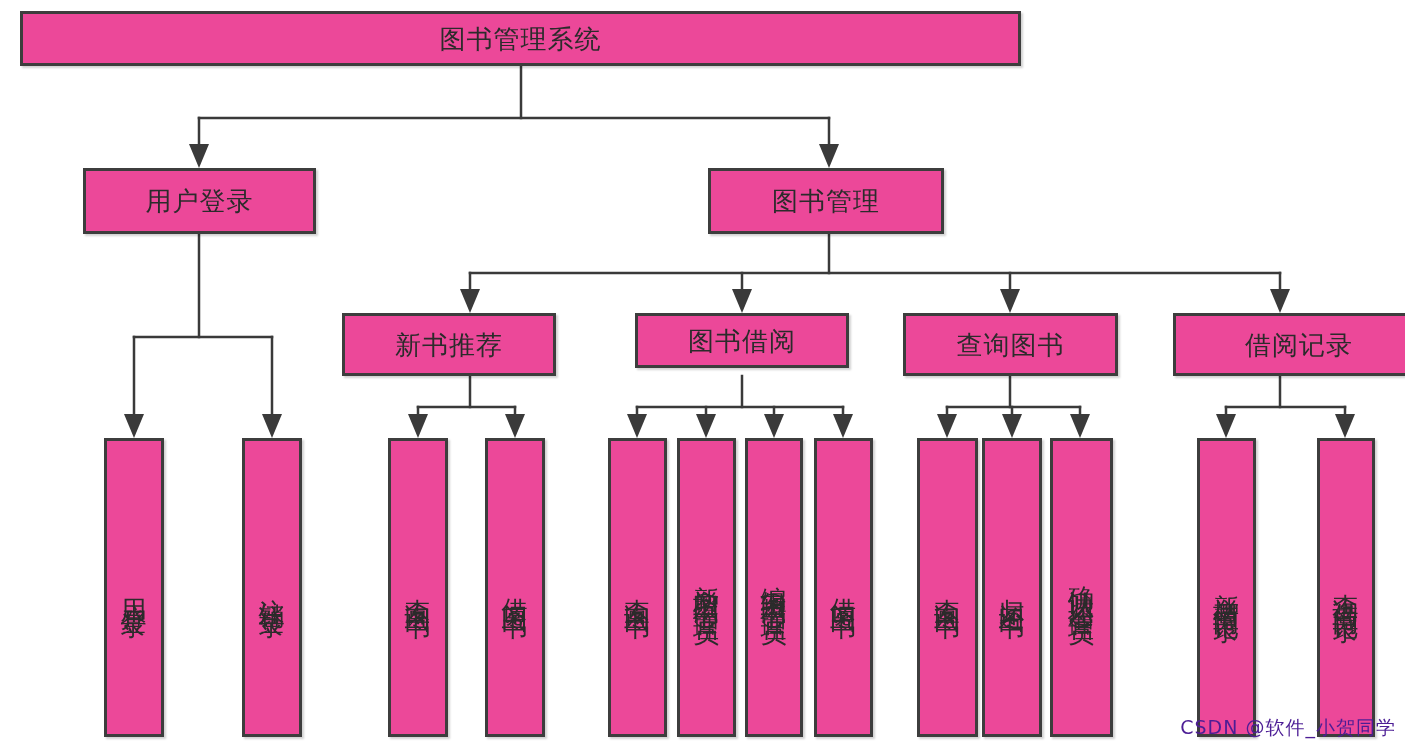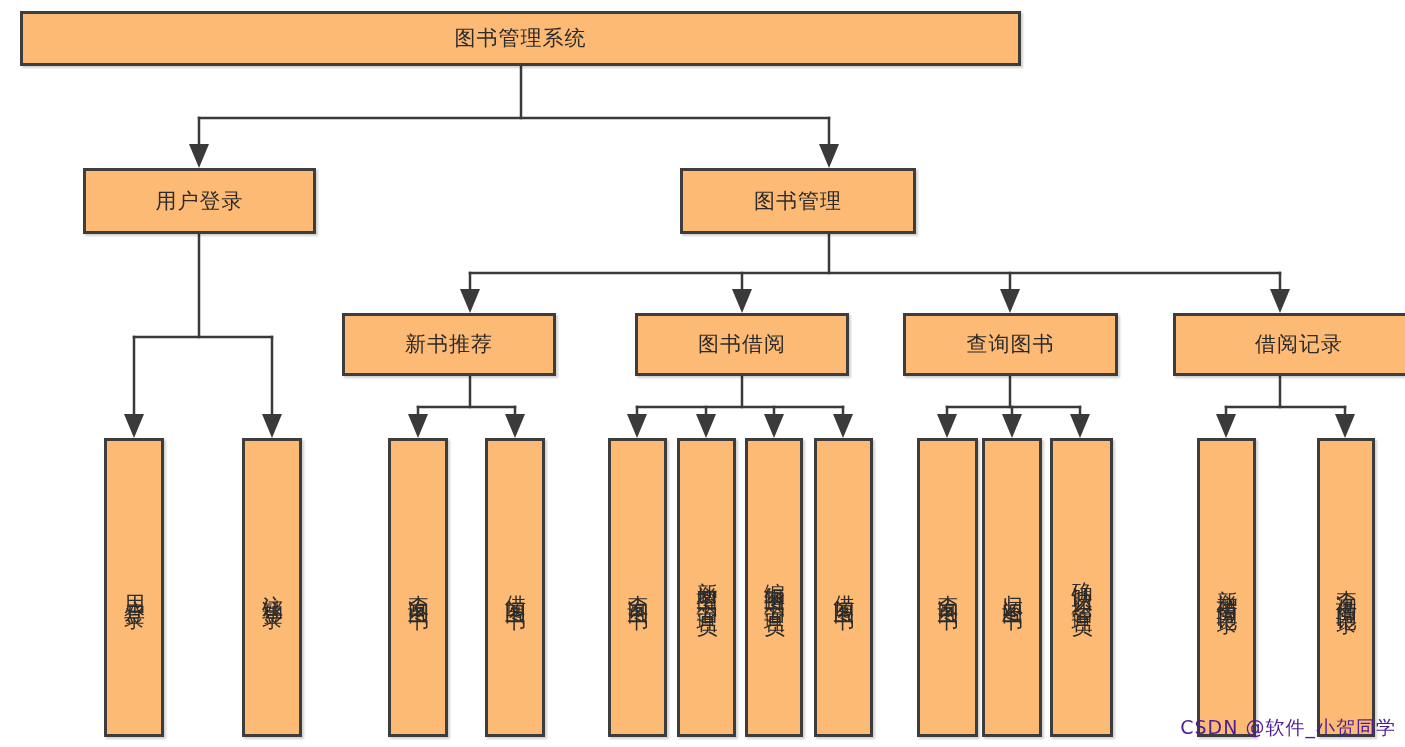--- a/index.html
+++ b/index.html
@@ -7,28 +7,28 @@
   .stage{
     position:relative;
     width:1405px;height:747px;
     background:#ffffff;
     overflow:hidden;
   }
   .stage svg{position:absolute;left:0;top:0;z-index:1;}
   .node{
     position:absolute;
     box-sizing:border-box;
-    background:#fdba74;
+    background:#ec4899;
     border:3px solid #3d3d3d;
     box-shadow:2px 2px 2px rgba(0,0,0,0.18);
     color:#2b2b2b;
     display:flex;
     align-items:center;
     justify-content:center;
-    font-size:21px;
+    font-size:26px;
     line-height:1;
     z-index:2;
   }
   .node.h{letter-spacing:1px;white-space:nowrap;}
   .node.v{
     writing-mode:vertical-rl;
     text-orientation:mixed;
     letter-spacing:5px;
     white-space:nowrap;
   }
@@ -98,24 +98,24 @@
       <polygon points="1070,414 1090,414 1080,438" fill="#3a3a3a"></polygon>
       <line x1="1226" y1="407" x2="1226" y2="428" stroke="#3a3a3a" stroke-width="2.5" stroke-linecap="square"></line>
       <polygon points="1216,414 1236,414 1226,438" fill="#3a3a3a"></polygon>
       <line x1="1345" y1="407" x2="1345" y2="428" stroke="#3a3a3a" stroke-width="2.5" stroke-linecap="square"></line>
       <polygon points="1335,414 1355,414 1345,438" fill="#3a3a3a"></polygon>
     </svg>
 
   <div class="node h" style="left:20px;top:11px;width:1001px;height:55px">图书管理系统</div>
 
   <div class="node h" style="left:83px;top:168px;width:233px;height:66px">用户登录</div>
-  <div class="node h" style="left:680px;top:168px;width:236px;height:66px">图书管理</div>
+  <div class="node h" style="left:708px;top:168px;width:236px;height:66px">图书管理</div>
 
   <div class="node h" style="left:342px;top:313px;width:214px;height:63px">新书推荐</div>
-  <div class="node h" style="left:635px;top:313px;width:214px;height:63px">图书借阅</div>
+  <div class="node h" style="left:635px;top:313px;width:214px;height:55px">图书借阅</div>
   <div class="node h" style="left:903px;top:313px;width:215px;height:63px">查询图书</div>
   <div class="node h" style="left:1173px;top:313px;width:252px;height:63px">借阅记录</div>
 
   <div class="node v" style="left:104px;top:438px;width:60px;height:299px">用户登录</div>
   <div class="node v" style="left:242px;top:438px;width:60px;height:299px">注销登录</div>
 
   <div class="node v" style="left:388px;top:438px;width:60px;height:299px">查询图书</div>
   <div class="node v" style="left:485px;top:438px;width:60px;height:299px">借阅图书</div>
 
   <div class="node v" style="left:608px;top:438px;width:59px;height:299px">查询图书</div>

